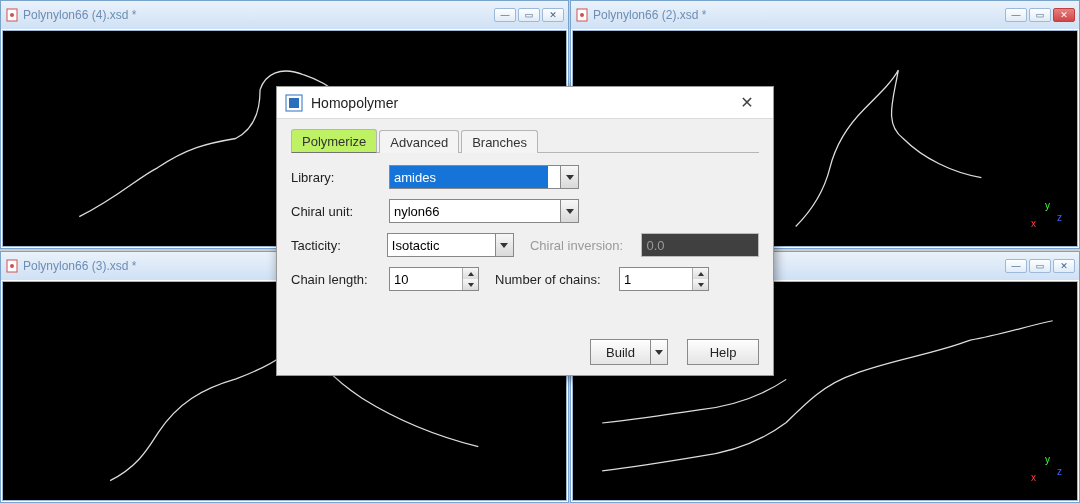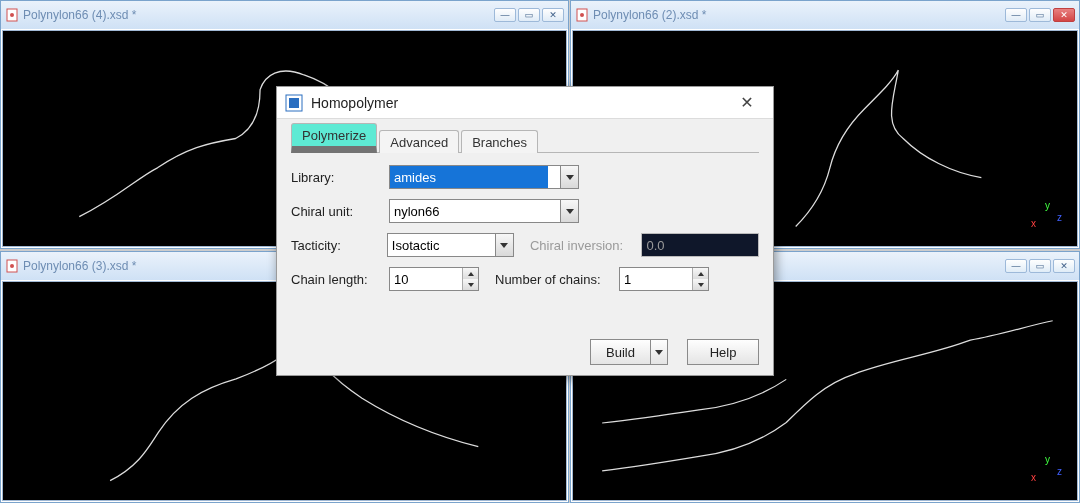--- a/index.html
+++ b/index.html
@@ -147,22 +147,22 @@
     border-bottom: none;
     background: #f4f4f4;
     margin-right: 2px;
     position: relative;
     top: 1px;
     cursor: pointer;
     border-radius: 3px 3px 0 0;
     color: #333;
   }
   .tab.active {
-    background: #5eead4;
-    border-bottom: 7px solid #737373;
+    background: #bef264;
+    border-bottom: 1px solid #737373;
   }
   .form-area {
     padding-top: 12px;
   }
   .form-row {
     display: flex;
     align-items: center;
     margin-bottom: 10px;
   }
   .form-label {
@@ -223,21 +223,21 @@
     display:flex;align-items:center;justify-content:center;
   }
   .tri-up {
     width:0;height:0;border-left:3px solid transparent;border-right:3px solid transparent;border-bottom:4px solid #333;
   }
   .tri-down-sm {
     width:0;height:0;border-left:3px solid transparent;border-right:3px solid transparent;border-top:4px solid #333;
   }
 
   .textfield { width: 120px; color:#888; padding:0 4px; }
-  .textfield.disabled { background:#0f172a; color:#9a9a9a; border-color:#bbb; }
+  .textfield.disabled { background:#404040; color:#9a9a9a; border-color:#bbb; }
 
   .dialog-buttons {
     margin-top: auto;
     display: flex;
     justify-content: flex-end;
     gap: 19px;
     padding-top: 10px;
   }
   .btn {
     height: 26px;

